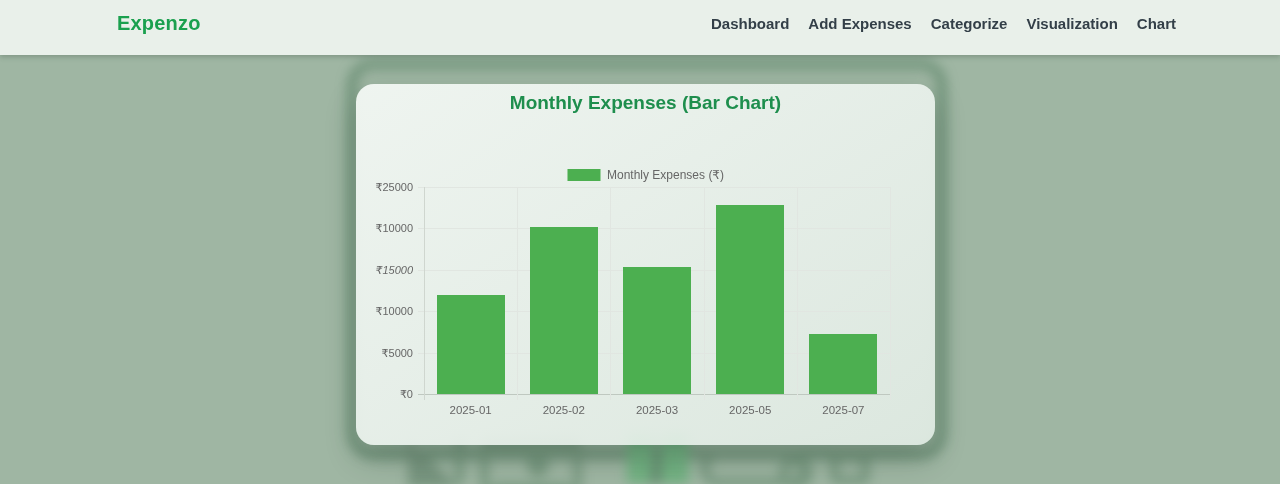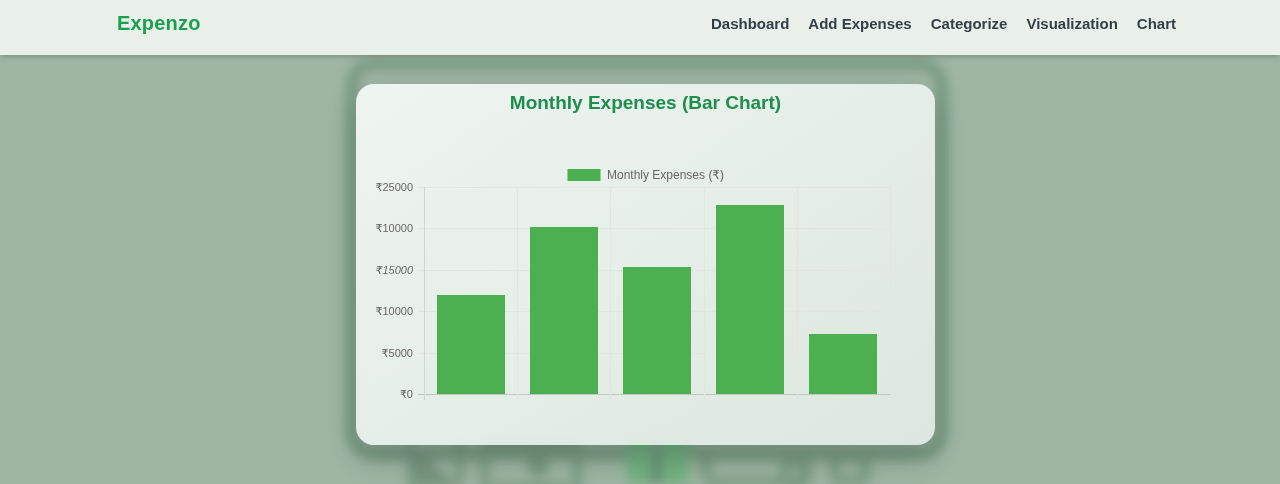--- a/index.html
+++ b/index.html
@@ -203,15 +203,22 @@
         <div class="bar-slot">
             <div class="bar" title="₹15400" style="height: 61.6%; background: rgb(76, 175, 80);"></div>
           </div>
         <div class="bar-slot">
             <div class="bar" title="₹22850" style="height: 91.4%; background: rgb(76, 175, 80);"></div>
           </div>
         <div class="bar-slot">
             <div class="bar" title="₹7200" style="height: 28.8%; background: rgb(76, 175, 80);"></div>
           </div>
       </div>
+      <div class="xlabels">
+        <span>2025-01</span>
+        <span>2025-02</span>
+        <span>2025-03</span>
+        <span>2025-05</span>
+        <span>2025-07</span>
+      </div>
     </div>
   </section>
 </main>
 
 </body></html>

